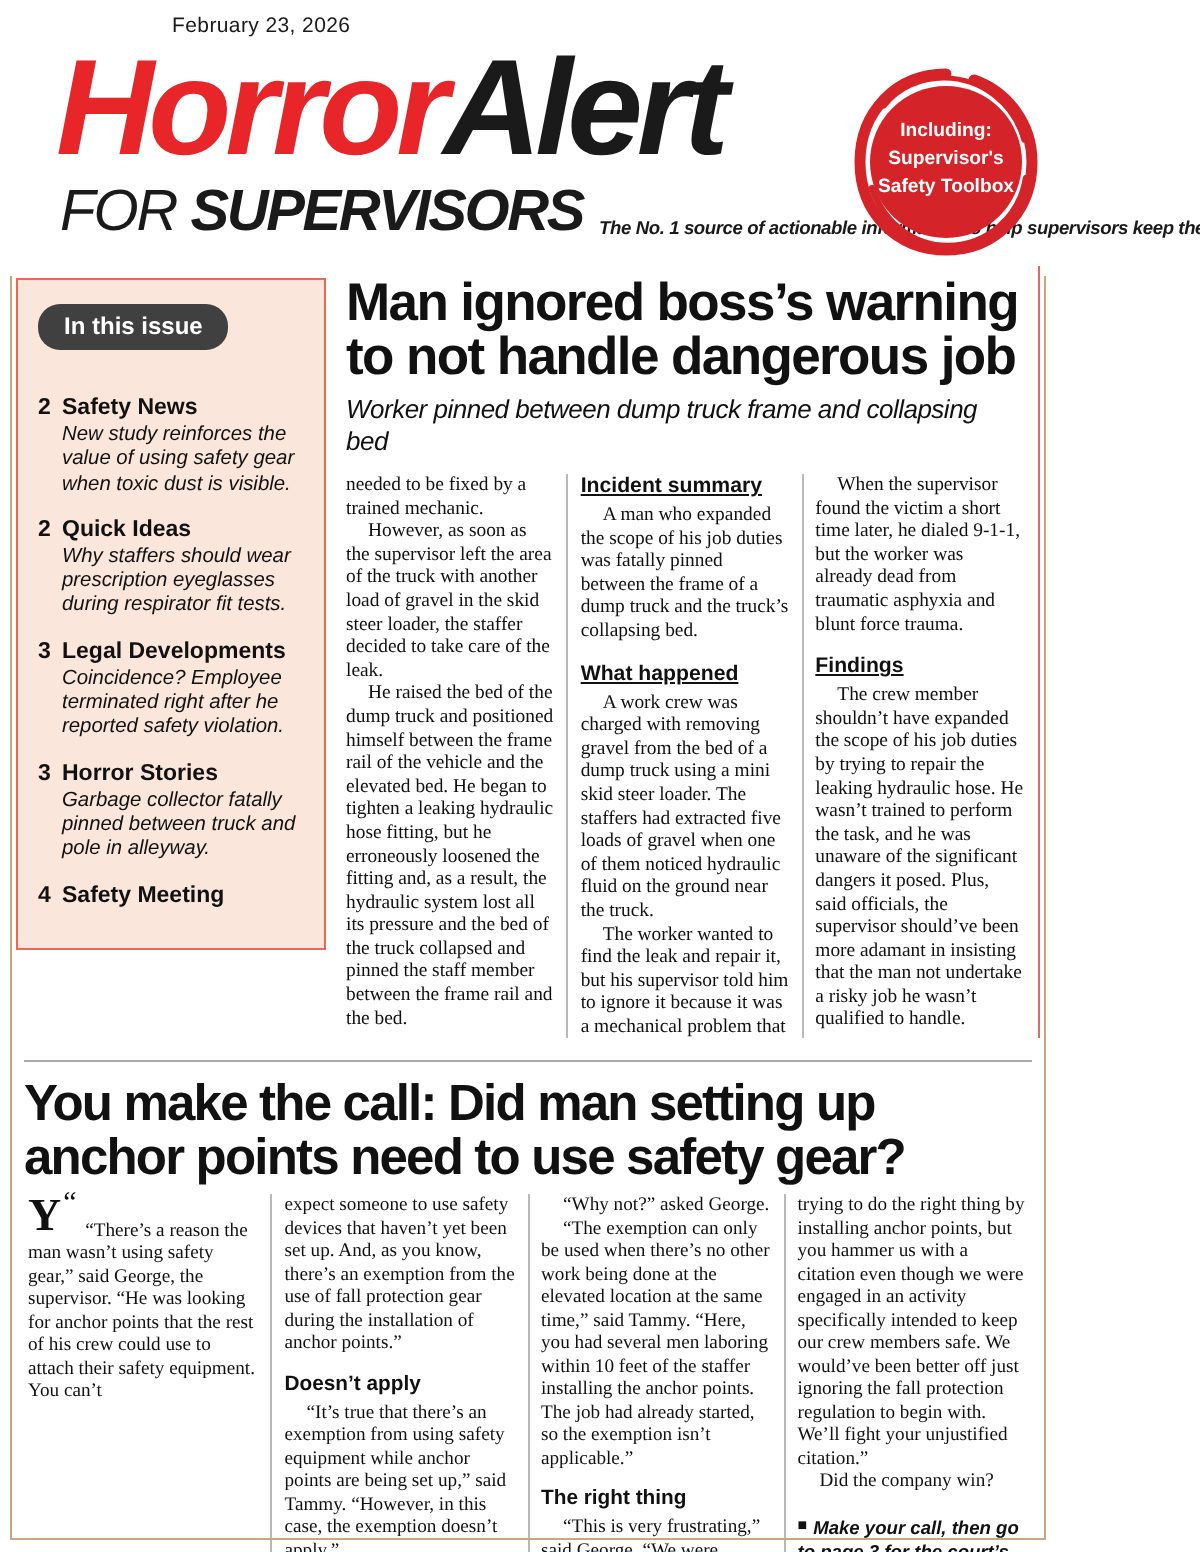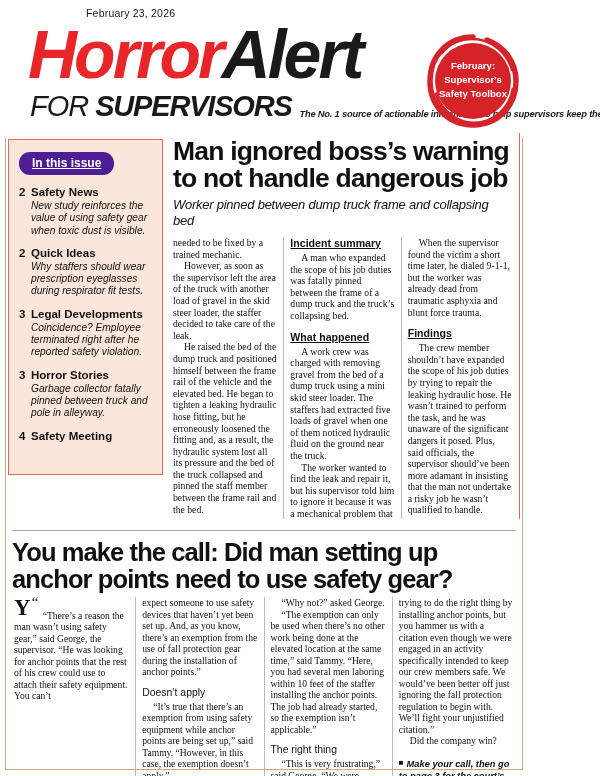--- a/index.html
+++ b/index.html
@@ -65,25 +65,24 @@
     width:155px;min-width:155px;
     background:#fbe6dc;
     border:1px solid #e8685a;
     box-sizing:border-box;
     padding:12px 10px 10px 10px;
     margin-top:6px;
     align-self:flex-start;
     height:336px;
   }
   .issue-pill{
-    display:inline-block;background:#4c1d95;color:#fff;
+    display:inline-block;background:#404040;color:#fff;
     font-family:"Liberation Sans", sans-serif;font-weight:bold;
     font-size:12px;padding:4px 13px 5px 13px;border-radius:11px;
-    margin-bottom:10px;
-    text-decoration:underline;
+    margin-bottom:22px;
   }
   .toc-item{display:flex;margin-bottom:9px;}
   .toc-page{
     font-family:"Liberation Sans", sans-serif;font-weight:bold;
     font-size:11.5px;color:#111;width:12px;flex:0 0 12px;line-height:14px;
   }
   .toc-body{flex:1;}
   .toc-title{
     font-family:"Liberation Sans", sans-serif;font-weight:bold;
     font-size:11.5px;color:#111;line-height:14px;
@@ -140,21 +139,21 @@
   .col4{
     flex:1;box-sizing:border-box;padding:0 6px;
     font-size:9.6px;line-height:11.5px;color:#111;
   }
   .col4:first-child{padding-left:2px;}
   .col4:last-child{padding-right:2px;}
   .col4 + .col4{border-left:1px solid #b9b9b9;}
   .col4 p{margin:0;text-indent:11px;}
   .col4 p.noind{text-indent:0;}
   .subhead2{
-    font-family:"Liberation Sans", sans-serif;font-weight:normal;
+    font-family:"Liberation Sans", sans-serif;font-weight:bold;
     font-size:10.4px;color:#111;margin:8px 0 2px 0;line-height:13px;
   }
   .dropcap-para{text-indent:0 !important;position:relative;}
   .dropcap{
     float:left;font-size:23px;line-height:19px;font-weight:bold;
     padding-right:1px;padding-top:1px;
   }
   .quoteopen{font-size:15px;}
   .pointer{
     margin-top:10px;
@@ -194,21 +193,21 @@
     </div>
 
     <div class="badge">
       <svg width="98" height="98" viewBox="0 0 98 98">
         <circle cx="49" cy="49" r="38" fill="#d4242a"></circle>
         <path d="M49 5 C24 5 6 24 6 49 C6 74 24 93 49 93 C74 93 92 74 92 49 C92 30 80 14 63 8" fill="none" stroke="#d4242a" stroke-width="5.5" stroke-linecap="round"></path>
         <path d="M12 62 C18 80 33 91 50 91 C70 91 86 76 89 57" fill="none" stroke="#d4242a" stroke-width="3.2" stroke-linecap="round"></path>
         <path d="M88 38 C83 20 67 7 48 7 C36 7 25 12 18 21" fill="none" stroke="#d4242a" stroke-width="2.6" stroke-linecap="round"></path>
       </svg>
       <div class="badge-text">
-        <div>February:</div>
+        <div>Including:</div>
         <div>Supervisor's</div>
         <div>Safety Toolbox</div>
       </div>
     </div>
   </div>
 
   <div class="content">
 
     <div class="top-section">
 

